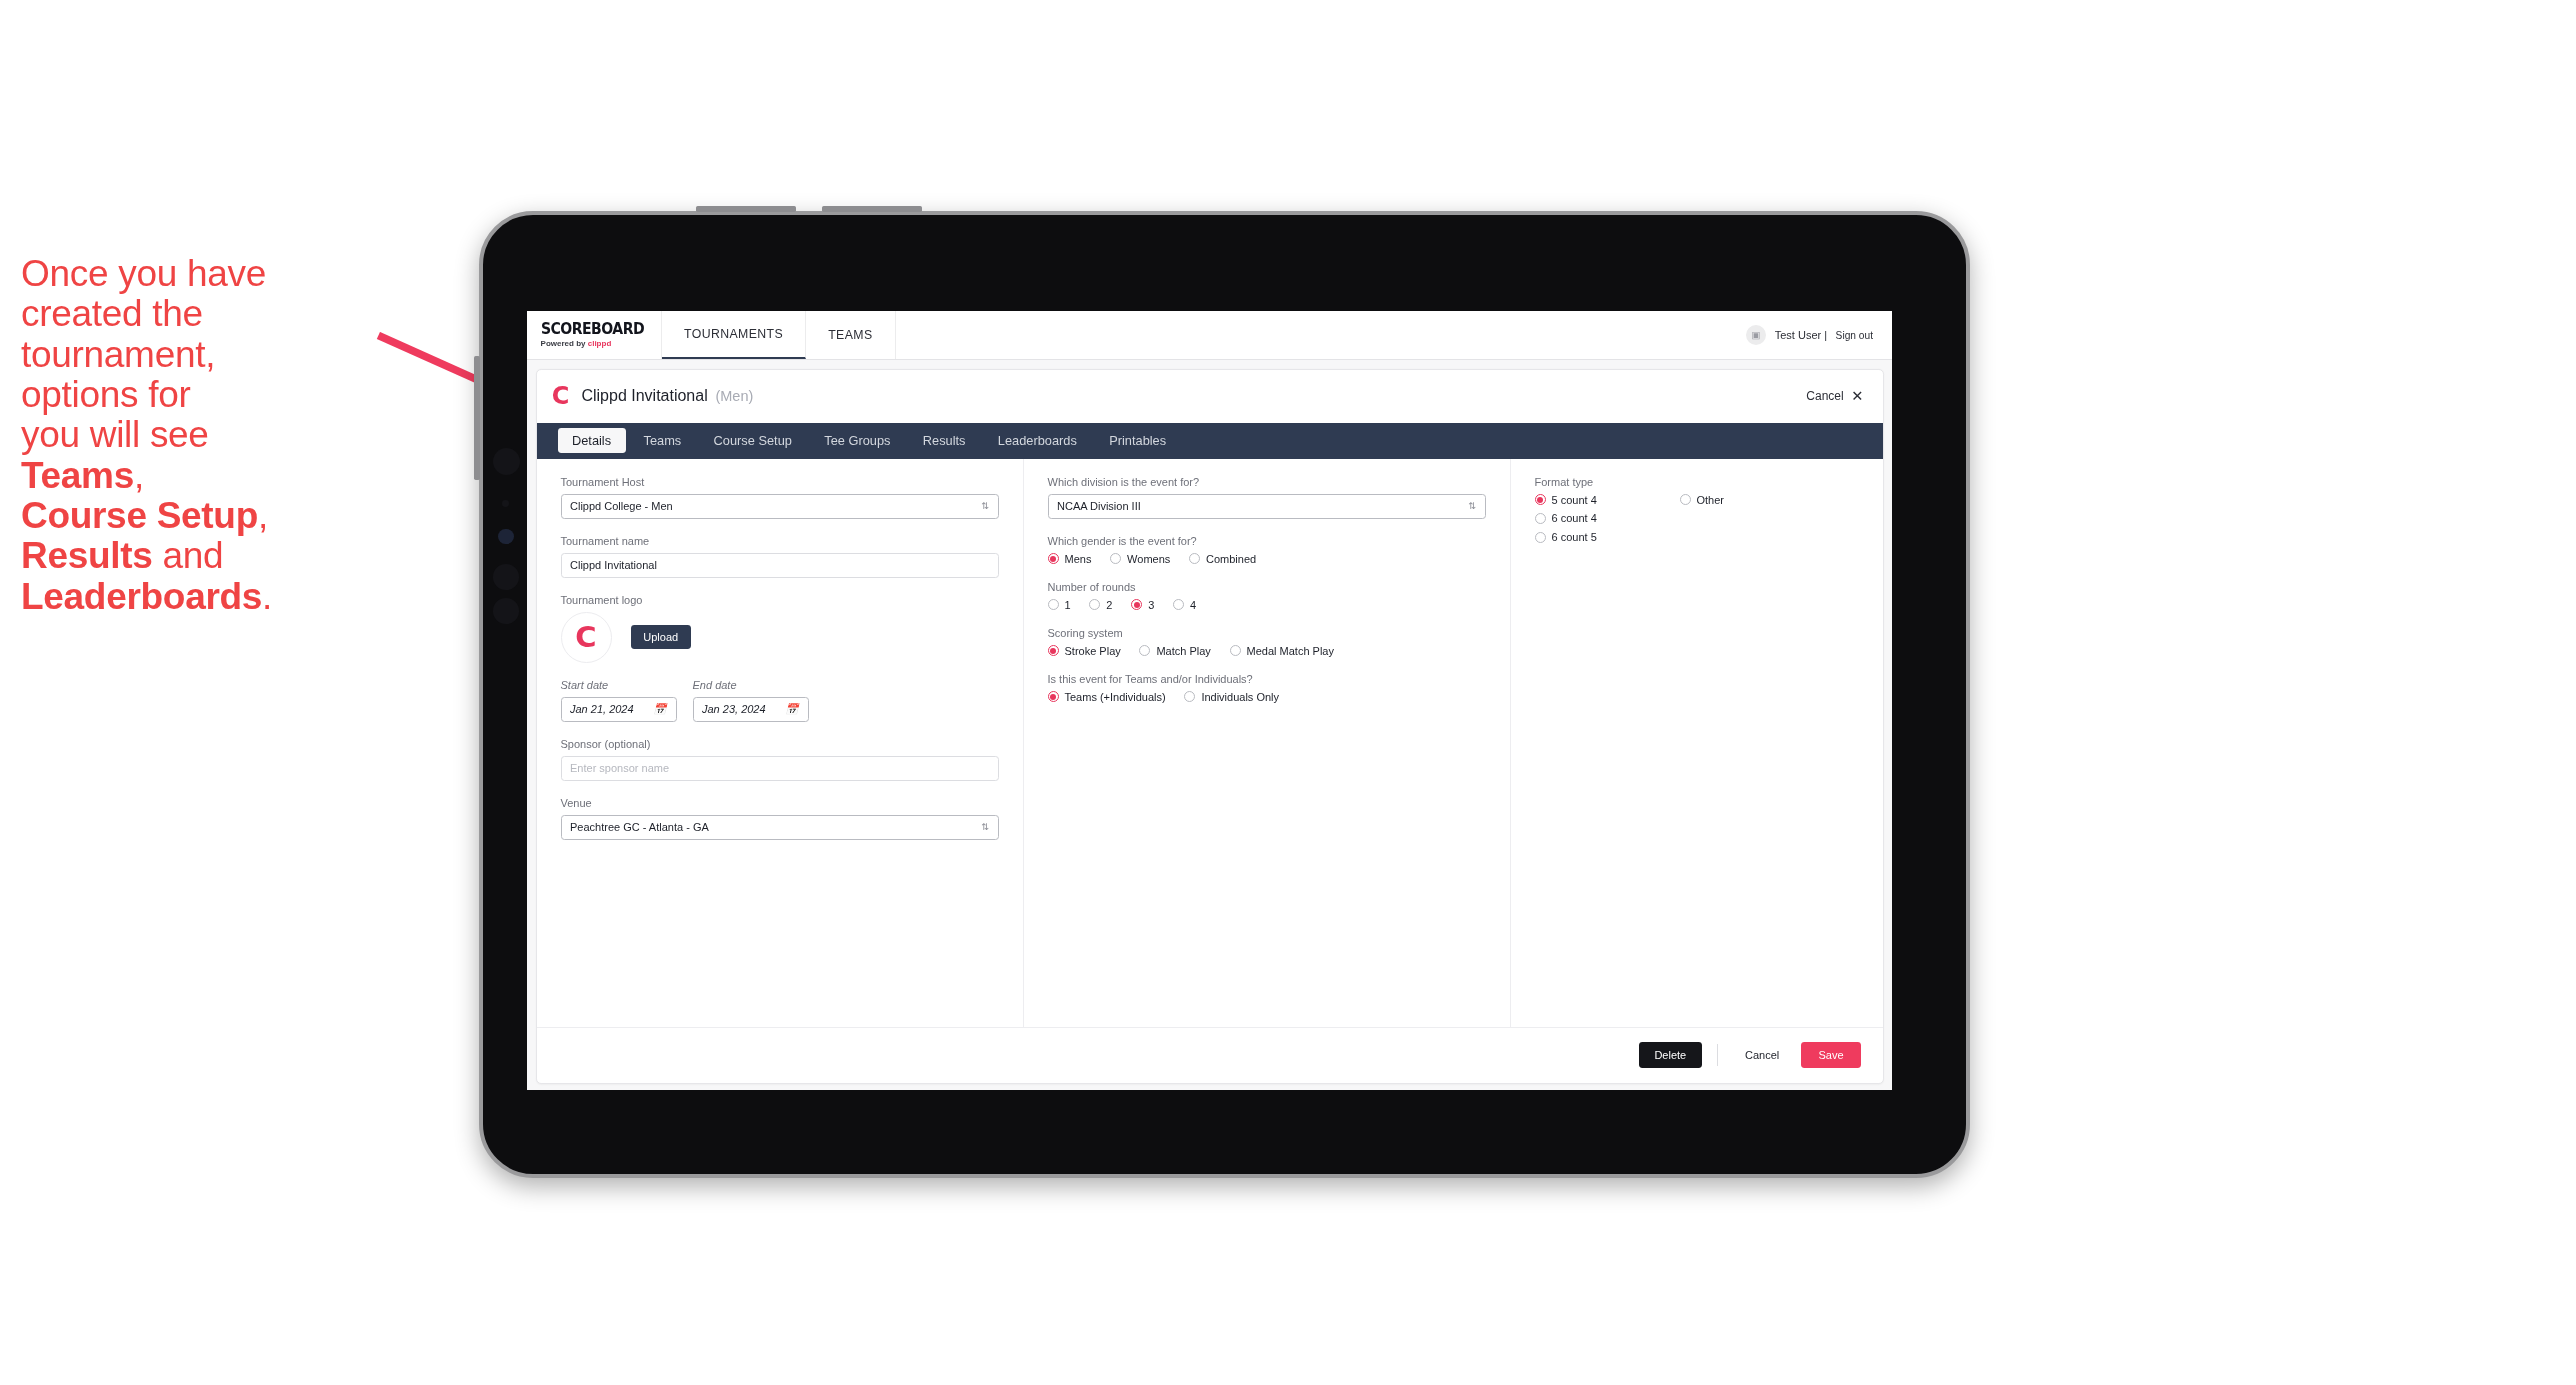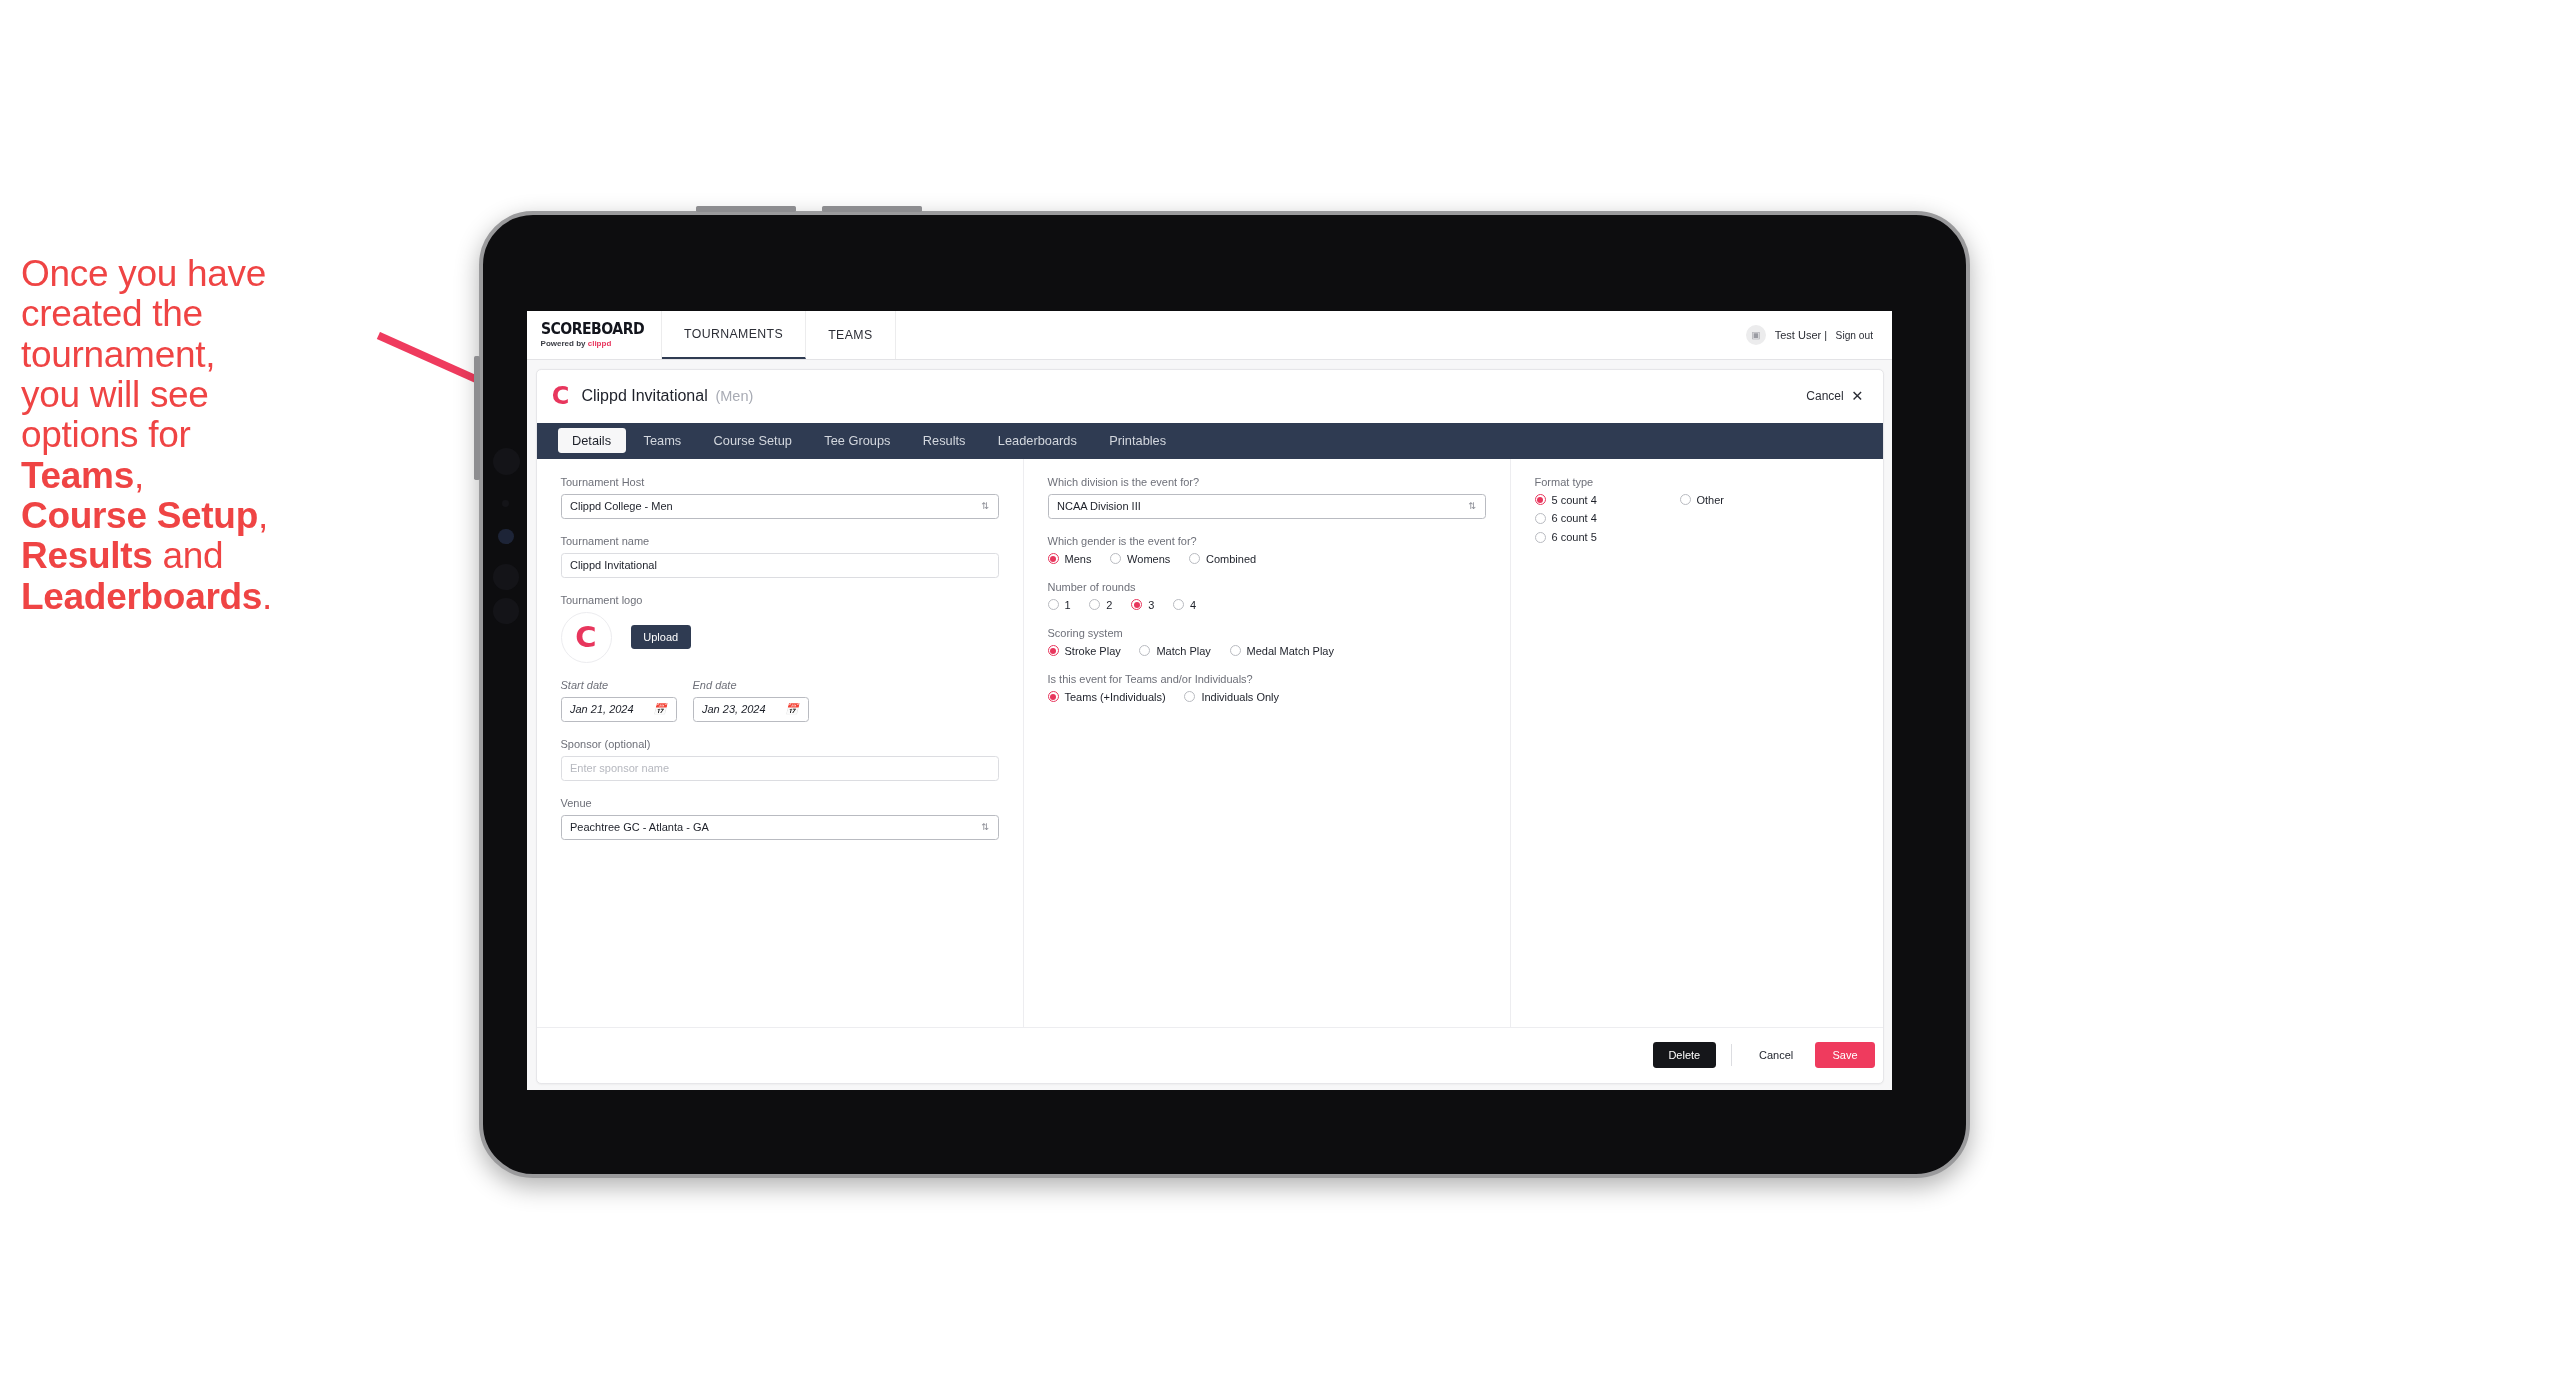--- a/index.html
+++ b/index.html
@@ -182,21 +182,21 @@
   .rlabel { font-size: 11px; color: #1d2029; }
 
   .fmt-wrap { display: flex; }
   .fmt-col { width: 145px; }
   .fmt-col .radio { margin-bottom: 6.8px; }
 
   
   .card-foot {
     height: 56px; border-top: 0.9px solid #ededf0;
     display: flex; align-items: center; justify-content: flex-end;
-    padding-right: 8px; gap: 0;
+    padding-right: 22px; gap: 0;
   }
   .btn-delete {
     background: #15161a; color: #fff; font-size: 11px; font-weight: 500;
     padding: 6.8px 15.3px; border-radius: 3.4px; cursor: pointer;
   }
   .foot-sep { width: 0.9px; height: 22px; background: #dcdde1; margin: 0 15.3px; }
   .btn-cancel { font-size: 11px; color: #1d2029; cursor: pointer; padding: 6.8px 12px; }
   .btn-save {
     background: #ef3b5e; color: #fff; font-size: 11px; font-weight: 500;
     padding: 6.8px 17px; border-radius: 3.4px; margin-left: 10.2px; cursor: pointer;
@@ -204,22 +204,22 @@
 </style>
 </head>
 <body>
 
 <div id="root">
 
   <div class="annotation">
     <div>Once you have</div>
     <div>created the</div>
     <div>tournament,</div>
+    <div>options for</div>
     <div>you will see</div>
-    <div>options for</div>
     <div><b>Teams</b><span>,</span></div>
     <div><b>Course Setup</b><span>,</span></div>
     <div><b>Results</b><span> and</span></div>
     <div><b>Leaderboards</b><span>.</span></div>
   </div>
 
   <svg class="arrow-svg" width="272" height="136" viewBox="0 0 320 160">
     <defs>
       <marker id="ah" markerWidth="7" markerHeight="7" refX="2.2" refY="3.5" orient="auto">
         <path d="M0,0 L7,3.5 L0,7 z" fill="#ef3b5e"></path>

